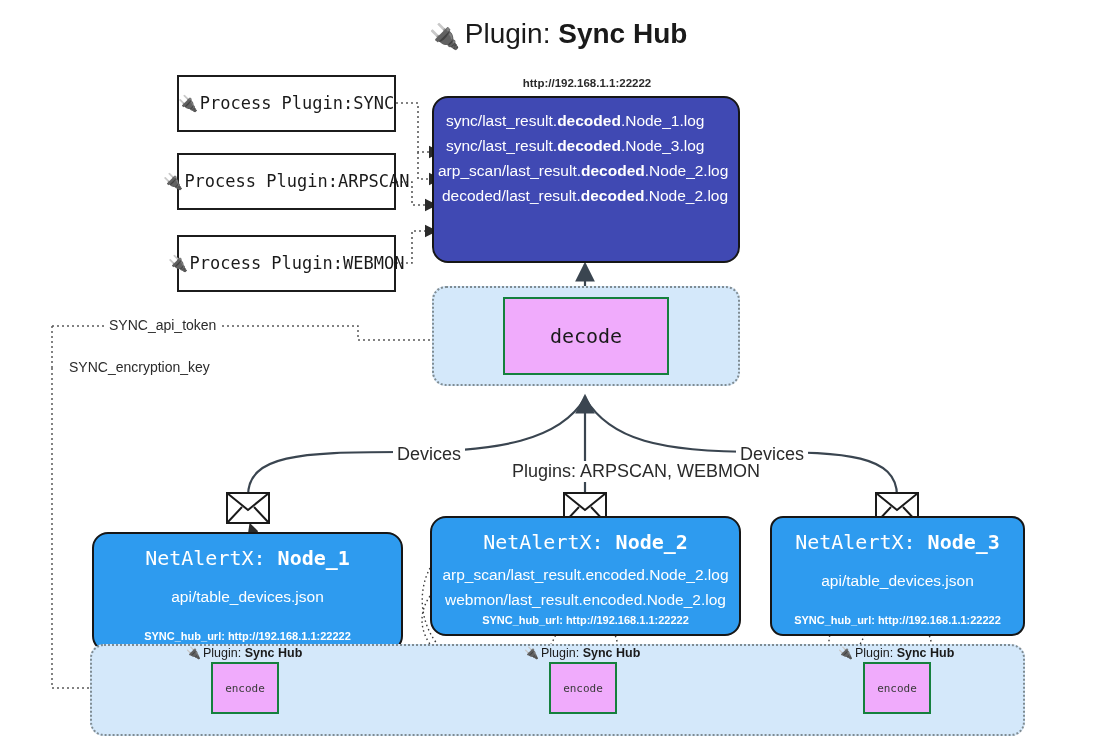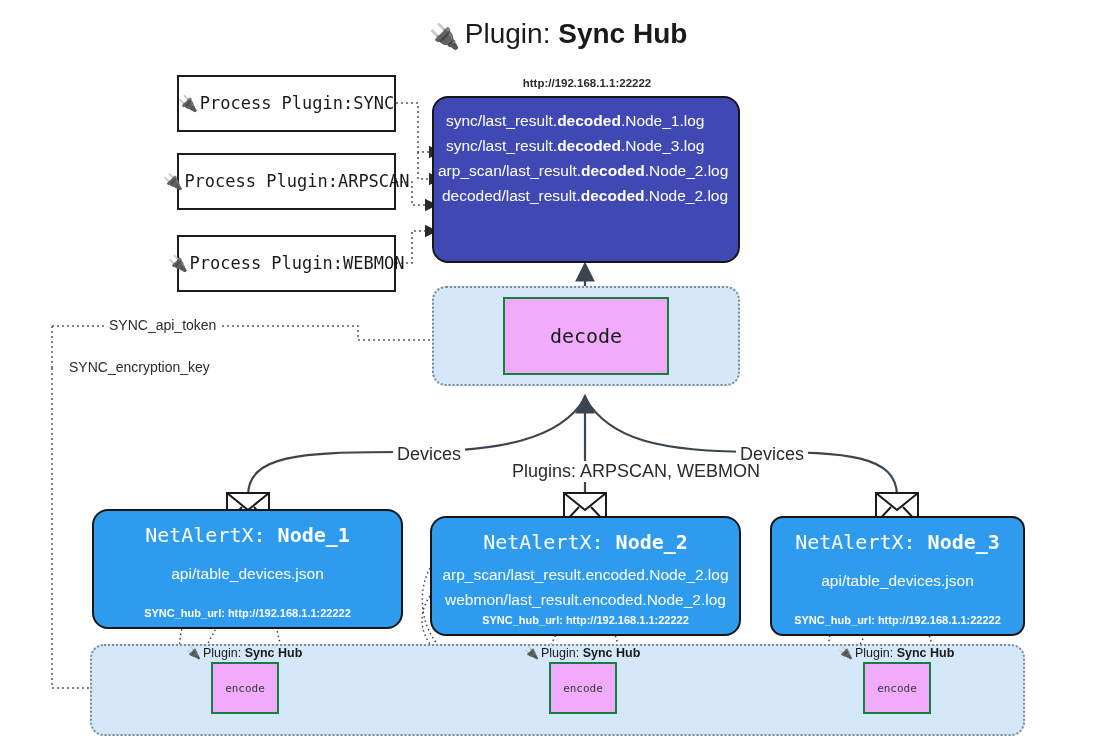--- a/index.html
+++ b/index.html
@@ -302,21 +302,21 @@
       <rect x="1" y="1" width="42" height="30" fill="#ffffff" stroke="#1a1a1a" stroke-width="2"></rect>
       <path d="M1,1 L22,18 L43,1" fill="none" stroke="#1a1a1a" stroke-width="2"></path>
       <path d="M1,31 L16,15 M43,31 L28,15" fill="none" stroke="#1a1a1a" stroke-width="2"></path>
     </svg>
     <svg class="env" style="left:875px; top:492px;" viewBox="0 0 44 32">
       <rect x="1" y="1" width="42" height="30" fill="#ffffff" stroke="#1a1a1a" stroke-width="2"></rect>
       <path d="M1,1 L22,18 L43,1" fill="none" stroke="#1a1a1a" stroke-width="2"></path>
       <path d="M1,31 L16,15 M43,31 L28,15" fill="none" stroke="#1a1a1a" stroke-width="2"></path>
     </svg>
 
-    <div class="node" style="left:92px; top:509px; width:311px; height:120px;">
+    <div class="node" style="left:92px; top:532px; width:311px; height:120px;">
       <div class="node-title">
         <span>NetAlertX:</span>
         <span class="bold">Node_1</span>
       </div>
       <div class="node-line" style="margin-top:14px;">api/table_devices.json</div>
       <div class="node-foot">SYNC_hub_url: http://192.168.1.1:22222</div>
     </div>
 
     <div class="node" style="left:430px; top:516px; width:311px; height:120px;">
       <div class="node-title">

